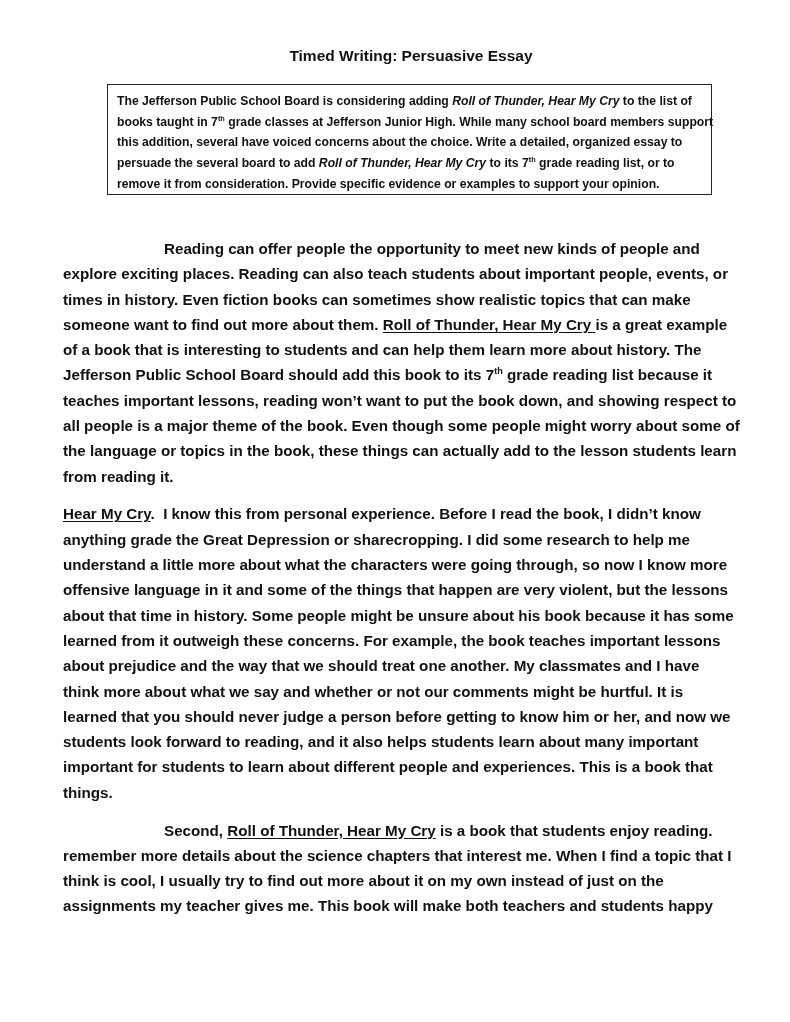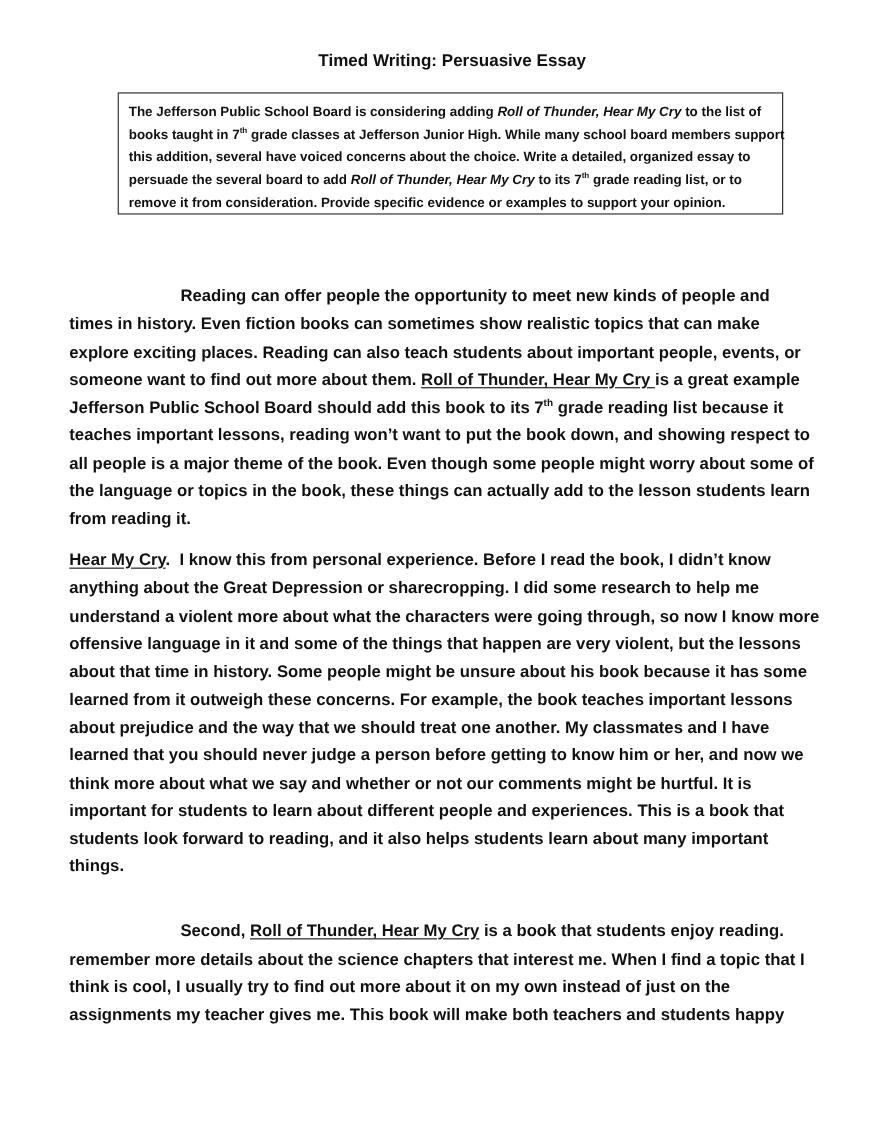--- a/index.html
+++ b/index.html
@@ -14,21 +14,21 @@
     border: 1.2px solid #222; box-sizing: border-box; padding: 6px 4px 0 9px;
     font-family: "Liberation Sans", sans-serif; font-size: 12.2px; line-height: 20.7px; color: #111;
   }
   .prompt-box .pl { display: block; white-space: nowrap; }
   .essay {
     position: absolute; left: 47px; top: 236px; width: 720px;
     font-family: "Liberation Sans", sans-serif; font-size: 15.2px; color: #111;
   }
   .para { margin: 0; }
   .line { display: block; white-space: nowrap; height: 25.3px; line-height: 25.3px; }
-  .indent { padding-left: 101px; margin-top: 21px; }
+  .indent { padding-left: 101px; }
   .gap { height: 12.5px; }
   .u { text-decoration: underline; text-underline-offset: 2px; }
   .i { font-style: italic; }
   sup { font-size: 0.6em; line-height: 0; vertical-align: 0.65em; }
 </style>
 </head>
 <body>
 
 <div class="page">
   <div class="title">Timed Writing: Persuasive Essay</div>
@@ -48,43 +48,44 @@
     </span>
     <span class="pl">
       <span>remove it from consideration. Provide specific evidence or examples to support your opinion.</span>
     </span>
   </div>
 
   <div class="essay">
 
     <div class="para">
       <span class="line indent"><span>Reading can offer people the opportunity to meet new kinds of people and</span></span>
+      <span class="line"><span>explore exciting places. Reading can also teach students about important people, events, or</span></span>
       <span class="line"><span>times in history. Even fiction books can sometimes show realistic topics that can make</span></span>
-      <span class="line"><span>explore exciting places. Reading can also teach students about important people, events, or</span></span>
       <span class="line"><span>someone want to find out more about them. </span><span class="u">Roll of Thunder, Hear My Cry </span><span>is a great example</span></span>
+      <span class="line"><span>of a book that is interesting to students and can help them learn more about history. The</span></span>
       <span class="line"><span>Jefferson Public School Board should add this book to its 7</span><sup>th</sup><span> grade reading list because it</span></span>
       <span class="line"><span>teaches important lessons, reading won’t want to put the book down, and showing respect to</span></span>
       <span class="line"><span>all people is a major theme of the book. Even though some people might worry about some of</span></span>
       <span class="line"><span>the language or topics in the book, these things can actually add to the lesson students learn</span></span>
       <span class="line"><span>from reading it.</span></span>
     </div>
     <div class="gap"></div>
 
     <div class="para">
       <span class="line"><span class="u">Hear My Cry</span><span style="white-space: pre;">.  I know this from personal experience. Before I read the book, I didn’t know</span></span>
-      <span class="line"><span>anything about the Great Depression or sharecropping. I did some research to help me</span></span>
-      <span class="line"><span>understand a violent more about what the characters were going through, so now I know more</span></span>
+      <span class="line"><span>anything grade the Great Depression or sharecropping. I did some research to help me</span></span>
+      <span class="line"><span>understand a little more about what the characters were going through, so now I know more</span></span>
       <span class="line"><span>offensive language in it and some of the things that happen are very violent, but the lessons</span></span>
       <span class="line"><span>about that time in history. Some people might be unsure about his book because it has some</span></span>
       <span class="line"><span>learned from it outweigh these concerns. For example, the book teaches important lessons</span></span>
       <span class="line"><span>about prejudice and the way that we should treat one another. My classmates and I have</span></span>
+      <span class="line"><span>think more about what we say and whether or not our comments might be hurtful. It is</span></span>
       <span class="line"><span>learned that you should never judge a person before getting to know him or her, and now we</span></span>
-      <span class="line"><span>think more about what we say and whether or not our comments might be hurtful. It is</span></span>
+      <span class="line"><span>students look forward to reading, and it also helps students learn about many important</span></span>
       <span class="line"><span>important for students to learn about different people and experiences. This is a book that</span></span>
-      <span class="line"><span>students look forward to reading, and it also helps students learn about many important</span></span>
       <span class="line"><span>things.</span></span>
     </div>
     <div class="gap"></div>
 
     <div class="para">
       <span class="line indent"><span>Second, </span><span class="u">Roll of Thunder, Hear My Cry</span><span> is a book that students enjoy reading.</span></span>
       <span class="line"><span>remember more details about the science chapters that interest me. When I find a topic that I</span></span>
       <span class="line"><span>think is cool, I usually try to find out more about it on my own instead of just on the</span></span>
       <span class="line"><span>assignments my teacher gives me. This book will make both teachers and students happy</span></span>
     </div>

